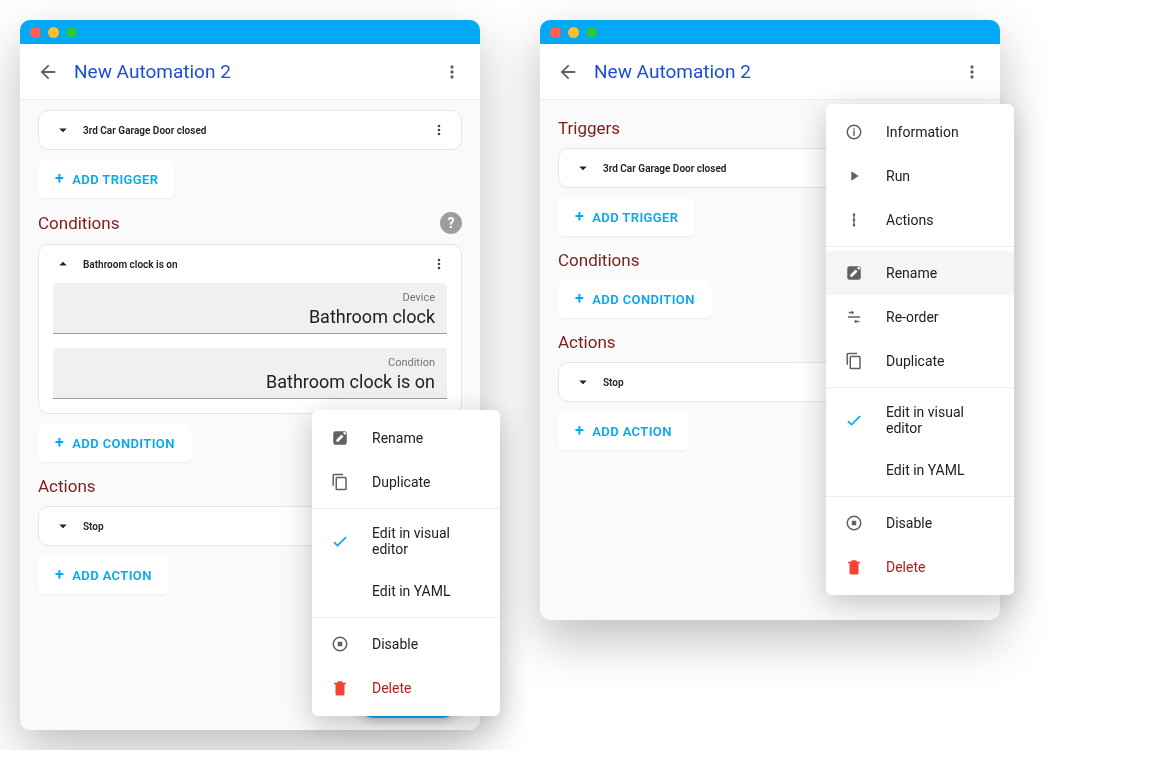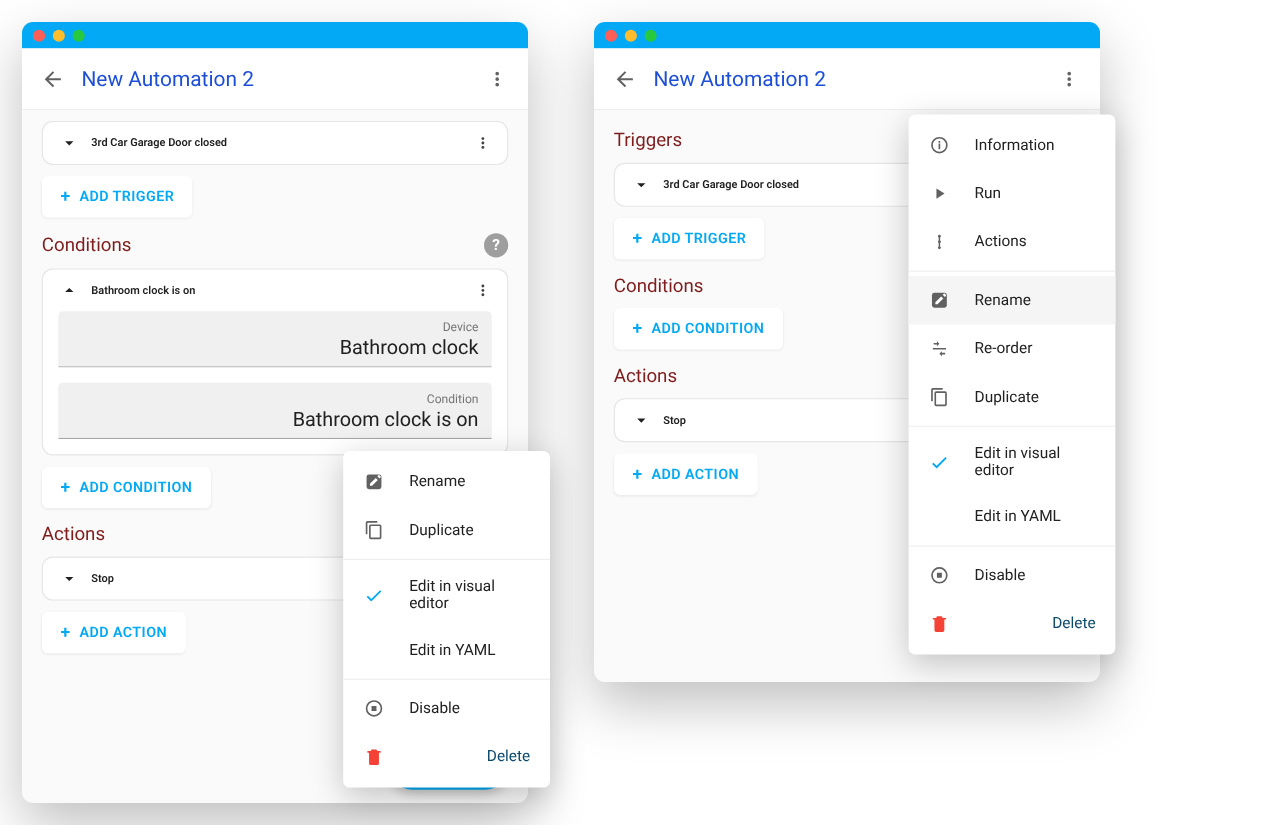--- a/index.html
+++ b/index.html
@@ -126,21 +126,21 @@
   }
   .menu-item {
     display: flex; align-items: center;
     padding: 12px 18px;
     gap: 22px;
     font-size: 14px;
     color: #212121;
     cursor: pointer;
   }
   .menu-item.hovered { background: #f5f5f5; }
-  .menu-item.danger { color: #0c4a6e; justify-content: space-between; }
+  .menu-item.danger { color: #b91c1c; }
   .menu-item.danger .mi-icon { color: #f44336; }
   .menu-item.checked .mi-icon { color: #03a9f4; }
   .mi-icon { width: 20px; height: 20px; display:flex; align-items:center; justify-content:center; color:#616161; }
   .menu-divider { height: 1px; background: #eee; margin: 4px 0; }
 
   .w1-content { min-height: 630px; }
   .w2-content { min-height: 520px; }
 
   svg { display: block; }
 </style>

